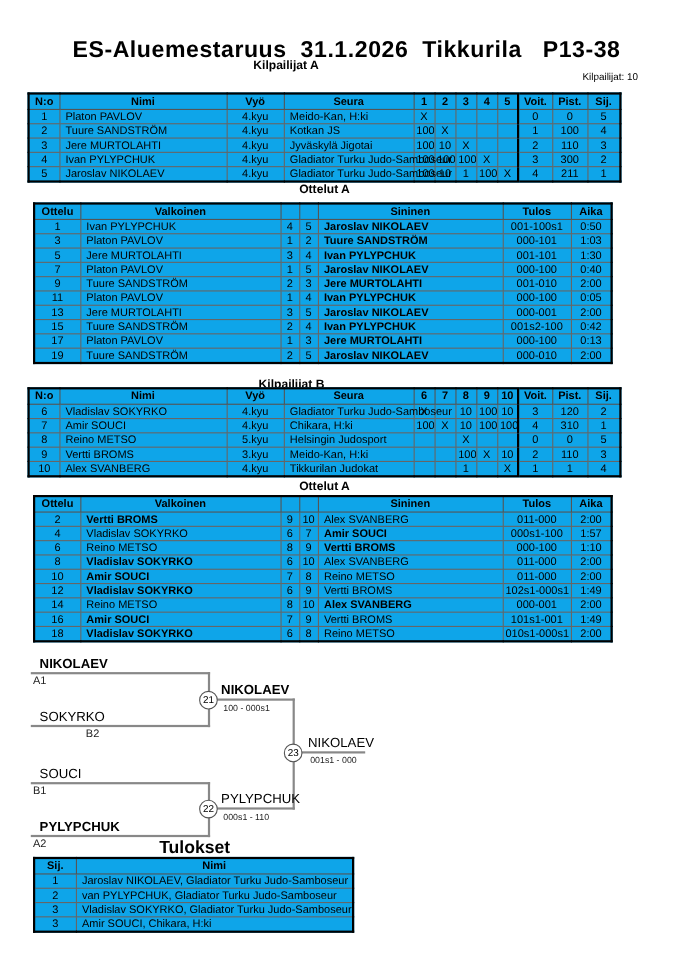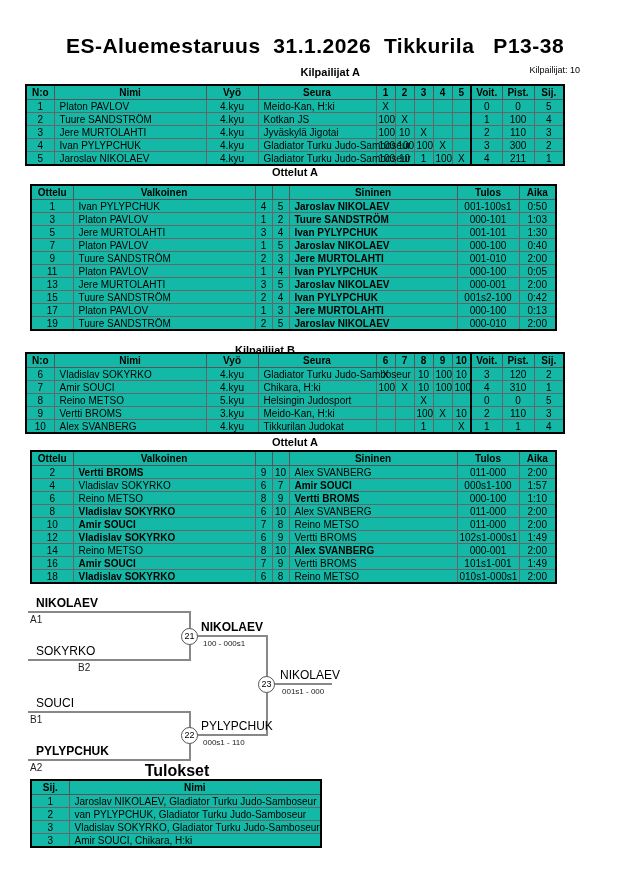--- a/index.html
+++ b/index.html
@@ -5,29 +5,29 @@
   html,body{margin:0;padding:0;}
   body{
     width:630px;height:891px;position:relative;background:#fff;color:#000;
     font-family:"Liberation Sans", sans-serif;overflow:hidden;
   }
   .page-title{
     position:absolute;top:34px;left:0;width:630px;text-align:center;
     font-size:21px;font-weight:bold;white-space:pre;letter-spacing:0.5px;
   }
   .sec-label{position:absolute;width:200px;text-align:center;font-weight:bold;font-size:11px;}
-  #lbl-pool-a{top:66px;left:160px;text-align:right;}
+  #lbl-pool-a{top:54px;left:160px;}
   #lbl-matches-a{top:166px;left:195px;}
   #lbl-pool-b{top:344px;left:165px;}
   #lbl-matches-b{top:436px;left:195px;}
   #lbl-results{top:762px;left:77px;font-size:16px;}
   .count-label{position:absolute;top:65px;left:450px;width:130px;text-align:right;font-size:9px;}
   table.tbl{
     position:absolute;border-collapse:collapse;table-layout:fixed;
-    border:2px solid #000;background:#14b8a6;
+    border:2px solid #000;background:#0ea5e9;
   }
   .tbl th{
     font-weight:bold;font-size:10px;border:1px solid #555;
     padding:0;height:13px;text-align:center;white-space:nowrap;overflow:hidden;
   }
   .tbl td{
     font-size:10px;border:1px solid #666;padding:0 2px;height:12px;
     white-space:nowrap;overflow:hidden;
   }
   #pool-a-table{left:25px;top:84px;width:538px;}

